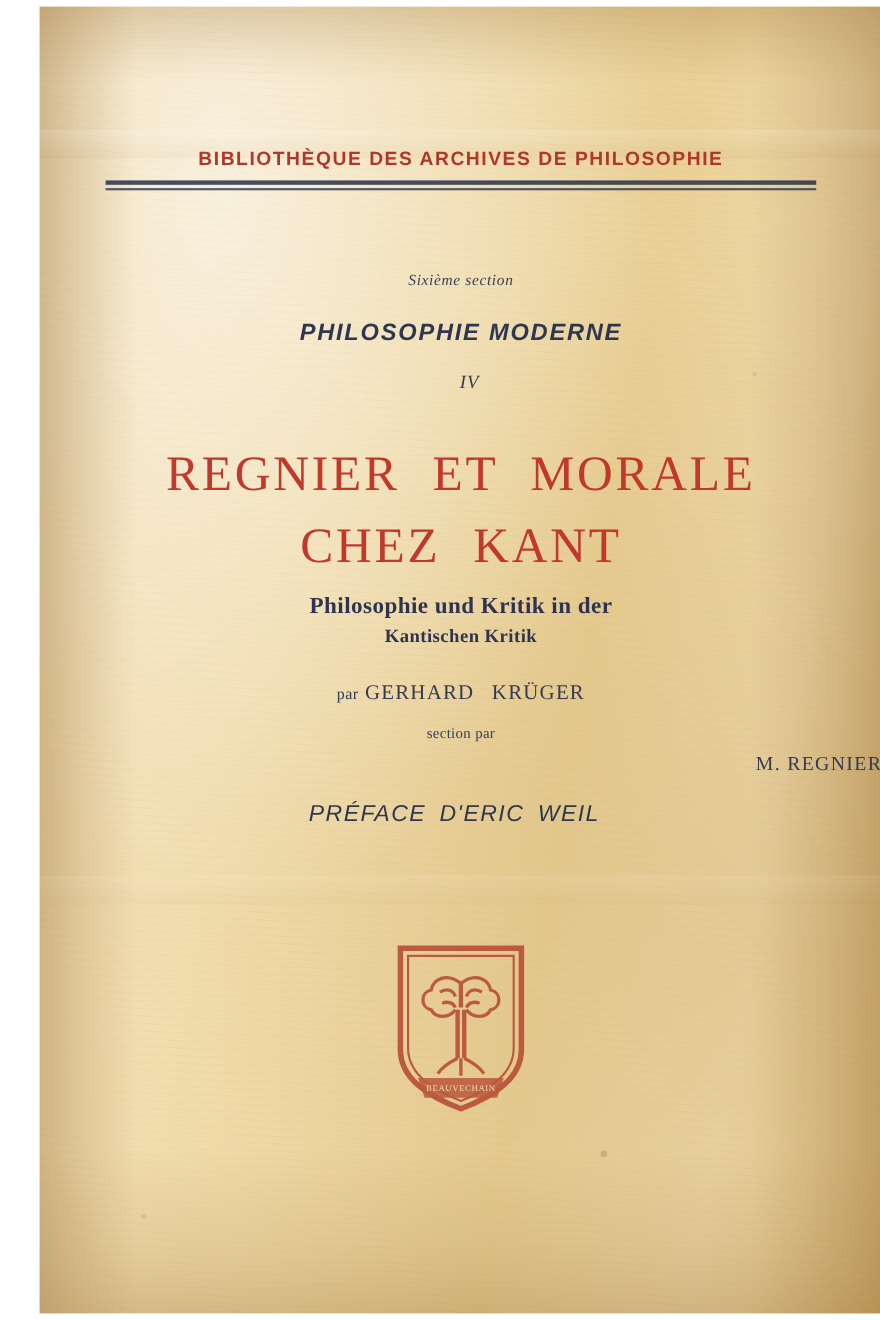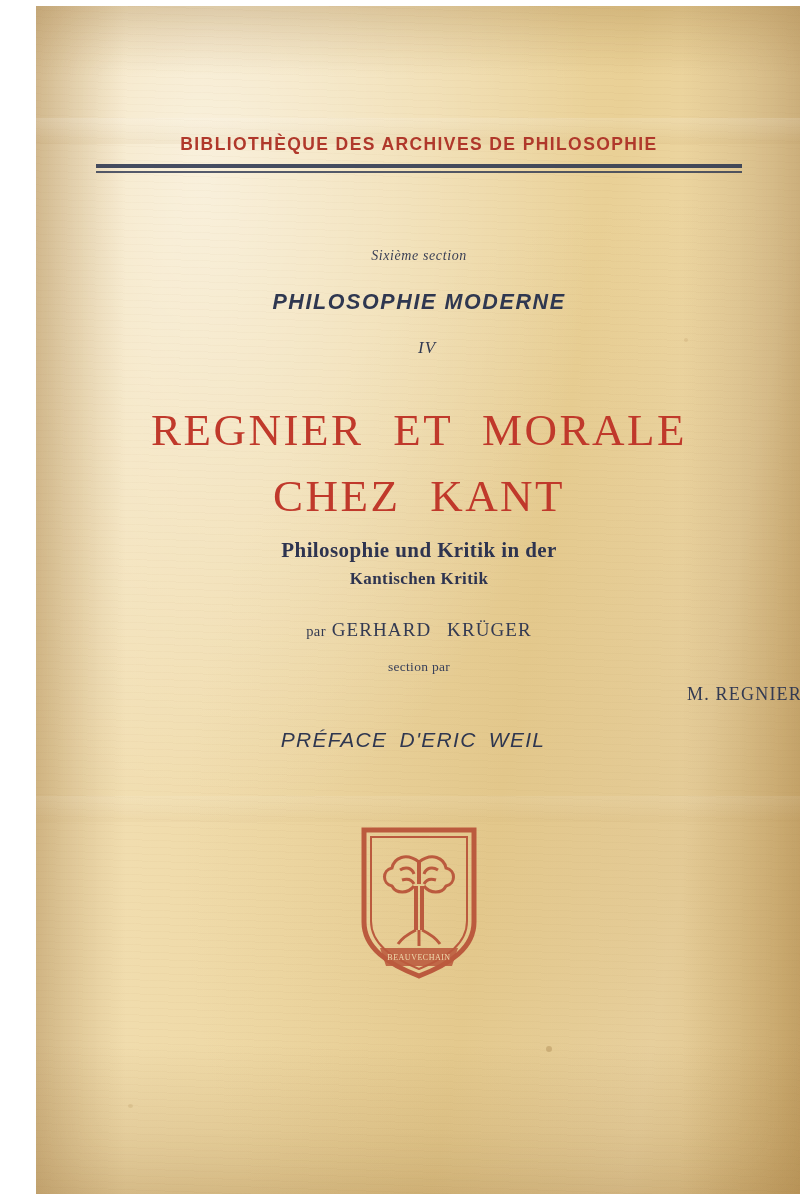--- a/index.html
+++ b/index.html
@@ -229,21 +229,21 @@
     font-style: italic;
     font-size: 21px;
     letter-spacing: 1.3px;
     color: #2f3750;
     word-spacing: 5px;
   }
 
   
   .emblem {
     position: absolute;
-    top: 820px;
+    top: 852px;
     left: 50%;
     transform: translateX(-50%);
     width: 122px;
     height: 165px;
   }
   .emblem svg { display:block; width:100%; height:100%; }
 
   
   .spot {
     position: absolute;

